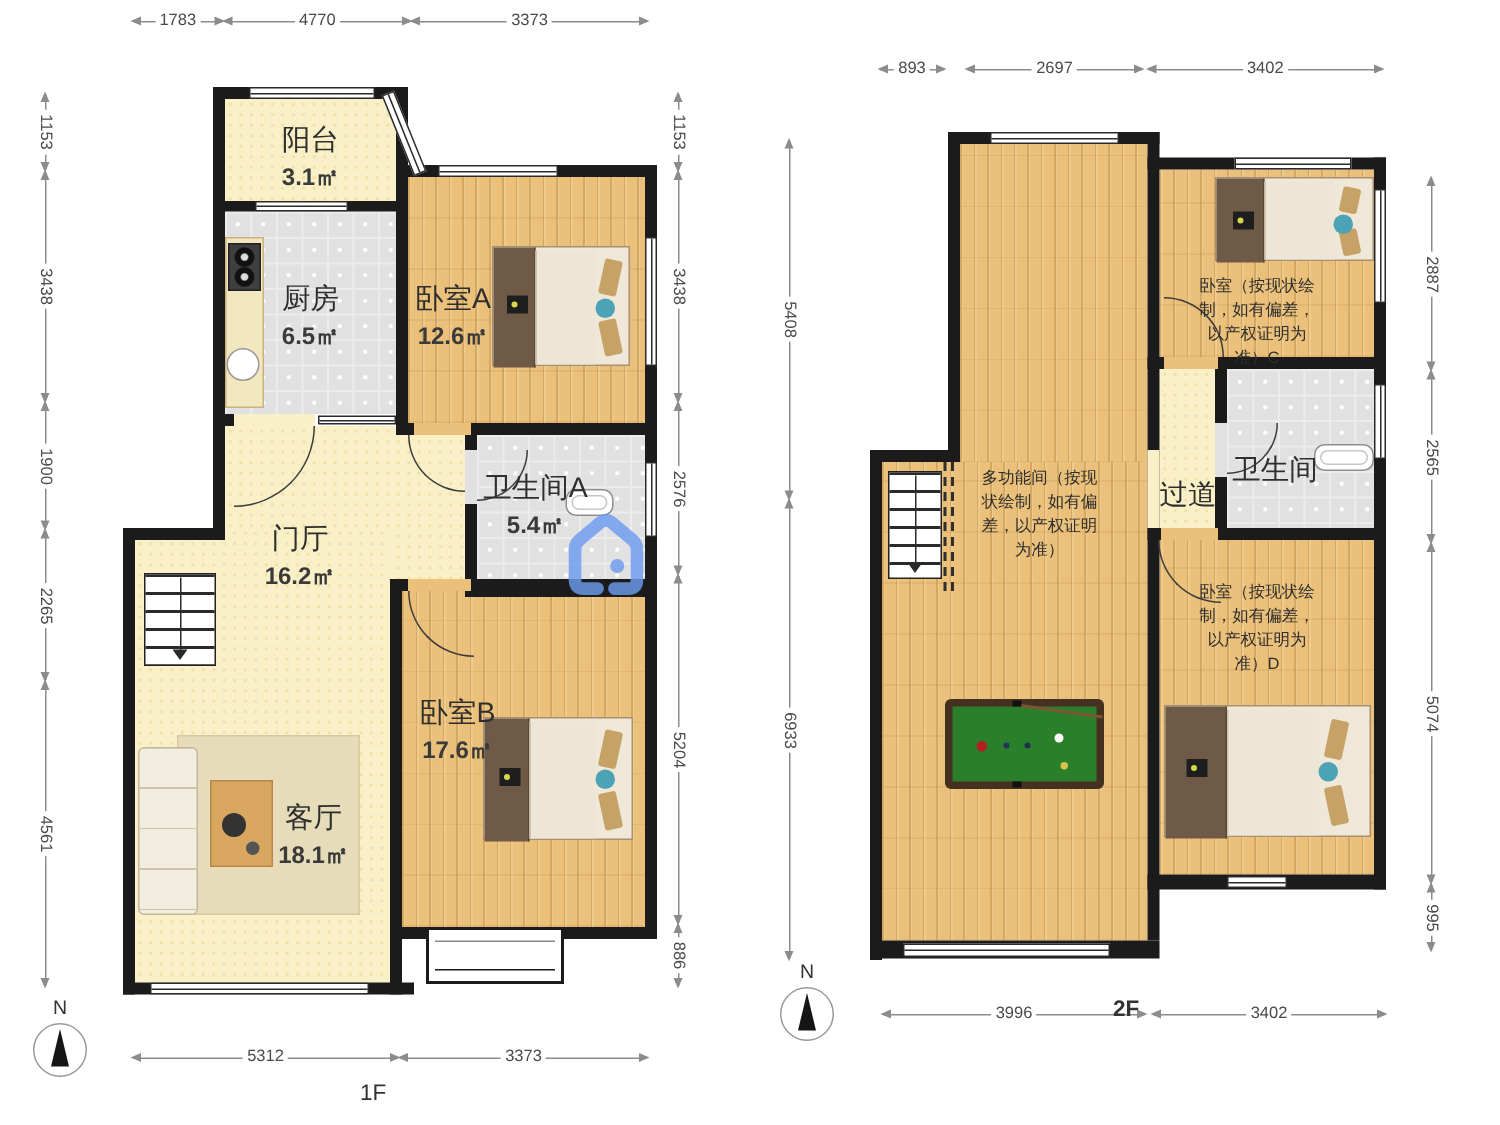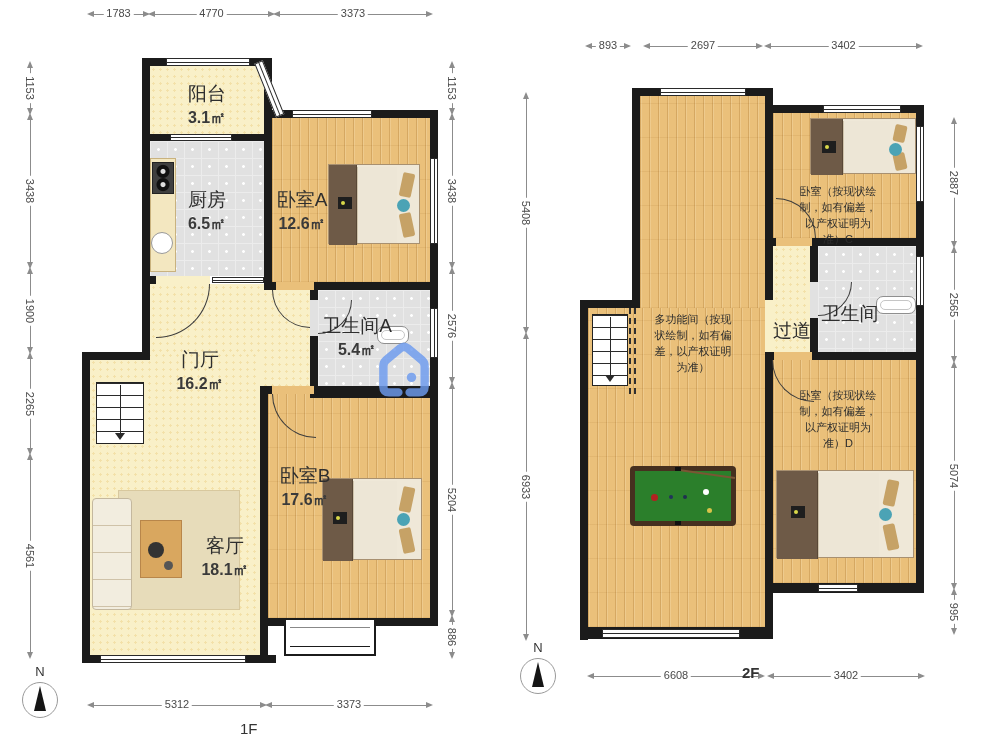--- a/index.html
+++ b/index.html
@@ -166,21 +166,21 @@
         <span class="ar">5.4㎡</span>
       </div>
       <div class="room-label" style="left: 152px; top: 348px; width: 96px;">
         <span class="nm">门厅</span>
         <span class="ar">16.2㎡</span>
       </div>
       <div class="room-label" style="left: 253px; top: 436px; width: 104px; margin-top: 28px;">
         <span class="nm">卧室B</span>
         <span class="ar">17.6㎡</span>
       </div>
-      <div class="room-label" style="left: 176px; top: 534px; width: 98px;">
+      <div class="room-label" style="left: 160px; top: 534px; width: 98px;">
         <span class="nm">客厅</span>
         <span class="ar">18.1㎡</span>
       </div>
       <div class="dimh" style="left: 88px; top: 8px; width: 61px;">
         <div class="ln"></div>
         <span class="lb">1783</span>
       </div>
       <div class="dimh" style="left: 149px; top: 8px; width: 125px;">
         <div class="ln"></div>
         <span class="lb">4770</span>
@@ -324,21 +324,21 @@
       <div class="dimh" style="left: 644px; top: 40px; width: 118px;">
         <div class="ln"></div>
         <span class="lb">2697</span>
       </div>
       <div class="dimh" style="left: 765px; top: 40px; width: 157px;">
         <div class="ln"></div>
         <span class="lb">3402</span>
       </div>
       <div class="dimh" style="left: 588px; top: 670px; width: 176px;">
         <div class="ln"></div>
-        <span class="lb">6608</span>
+        <span class="lb">3996</span>
       </div>
       <div class="dimh" style="left: 768px; top: 670px; width: 156px;">
         <div class="ln"></div>
         <span class="lb">3402</span>
       </div>
       <div class="dimv" style="left: 520px; top: 93px; height: 240px;">
         <div class="ln"></div>
         <span class="lb">5408</span>
       </div>
       <div class="dimv" style="left: 520px; top: 333px; height: 307px;">

